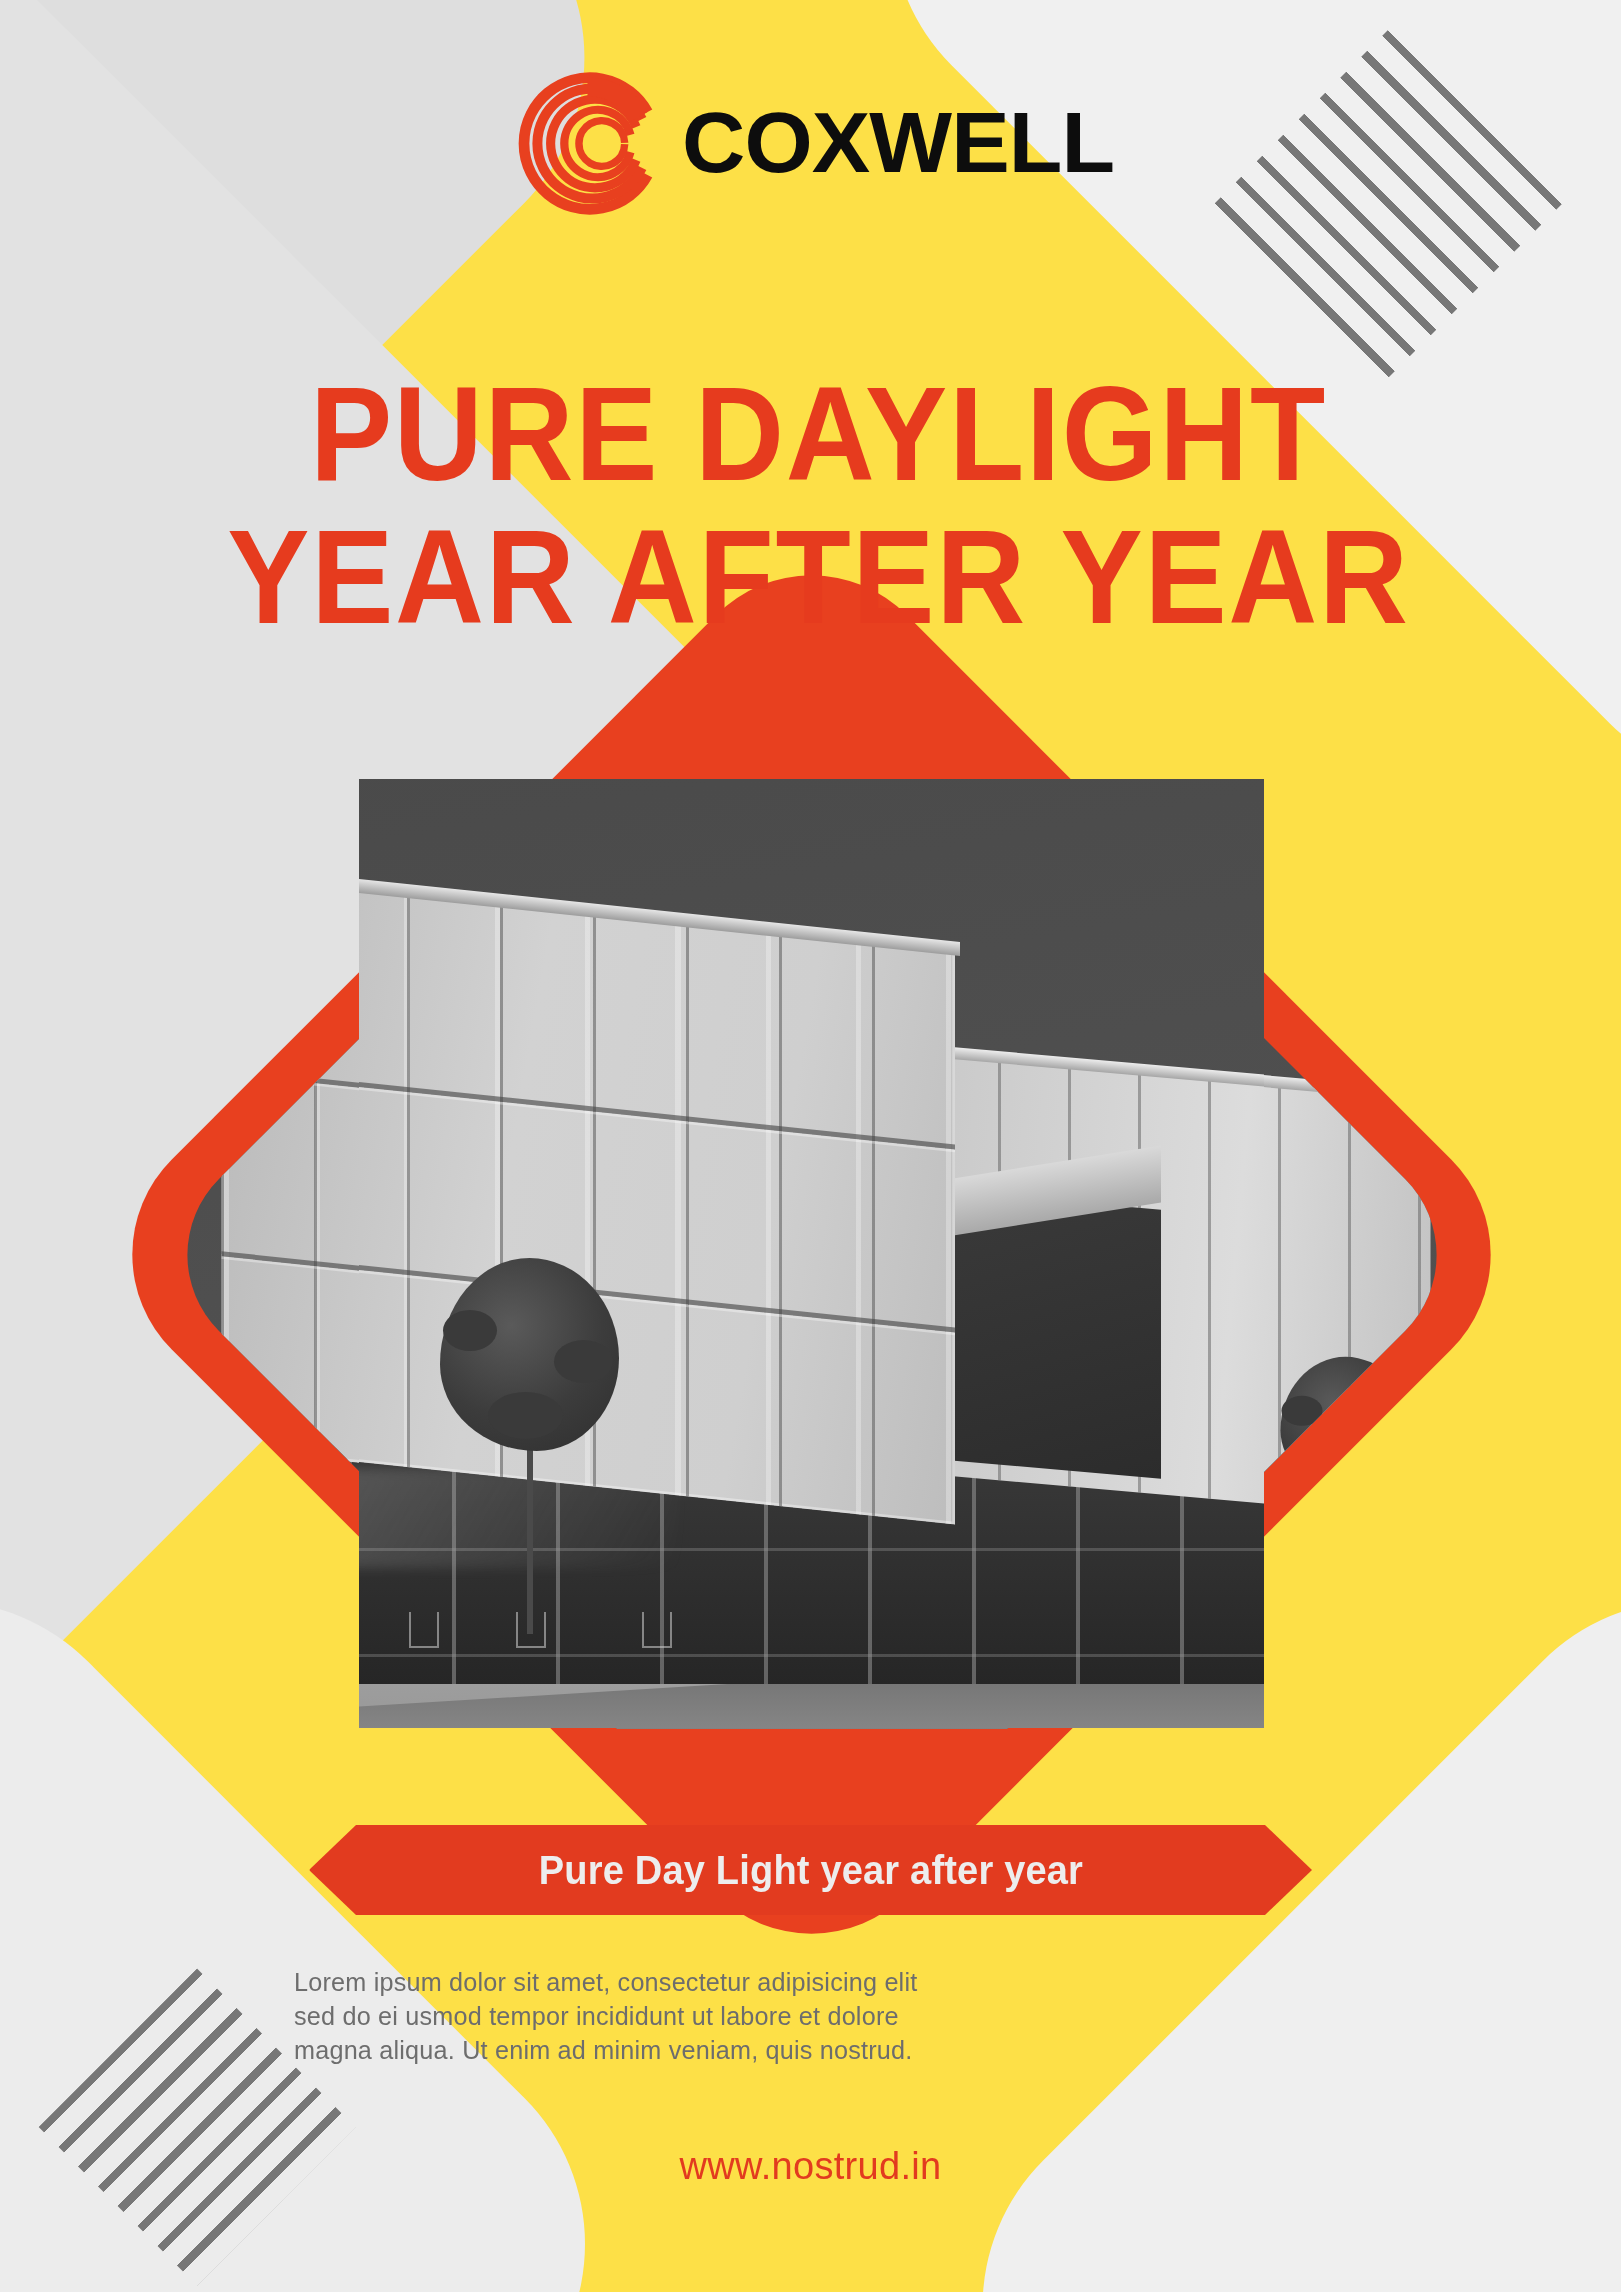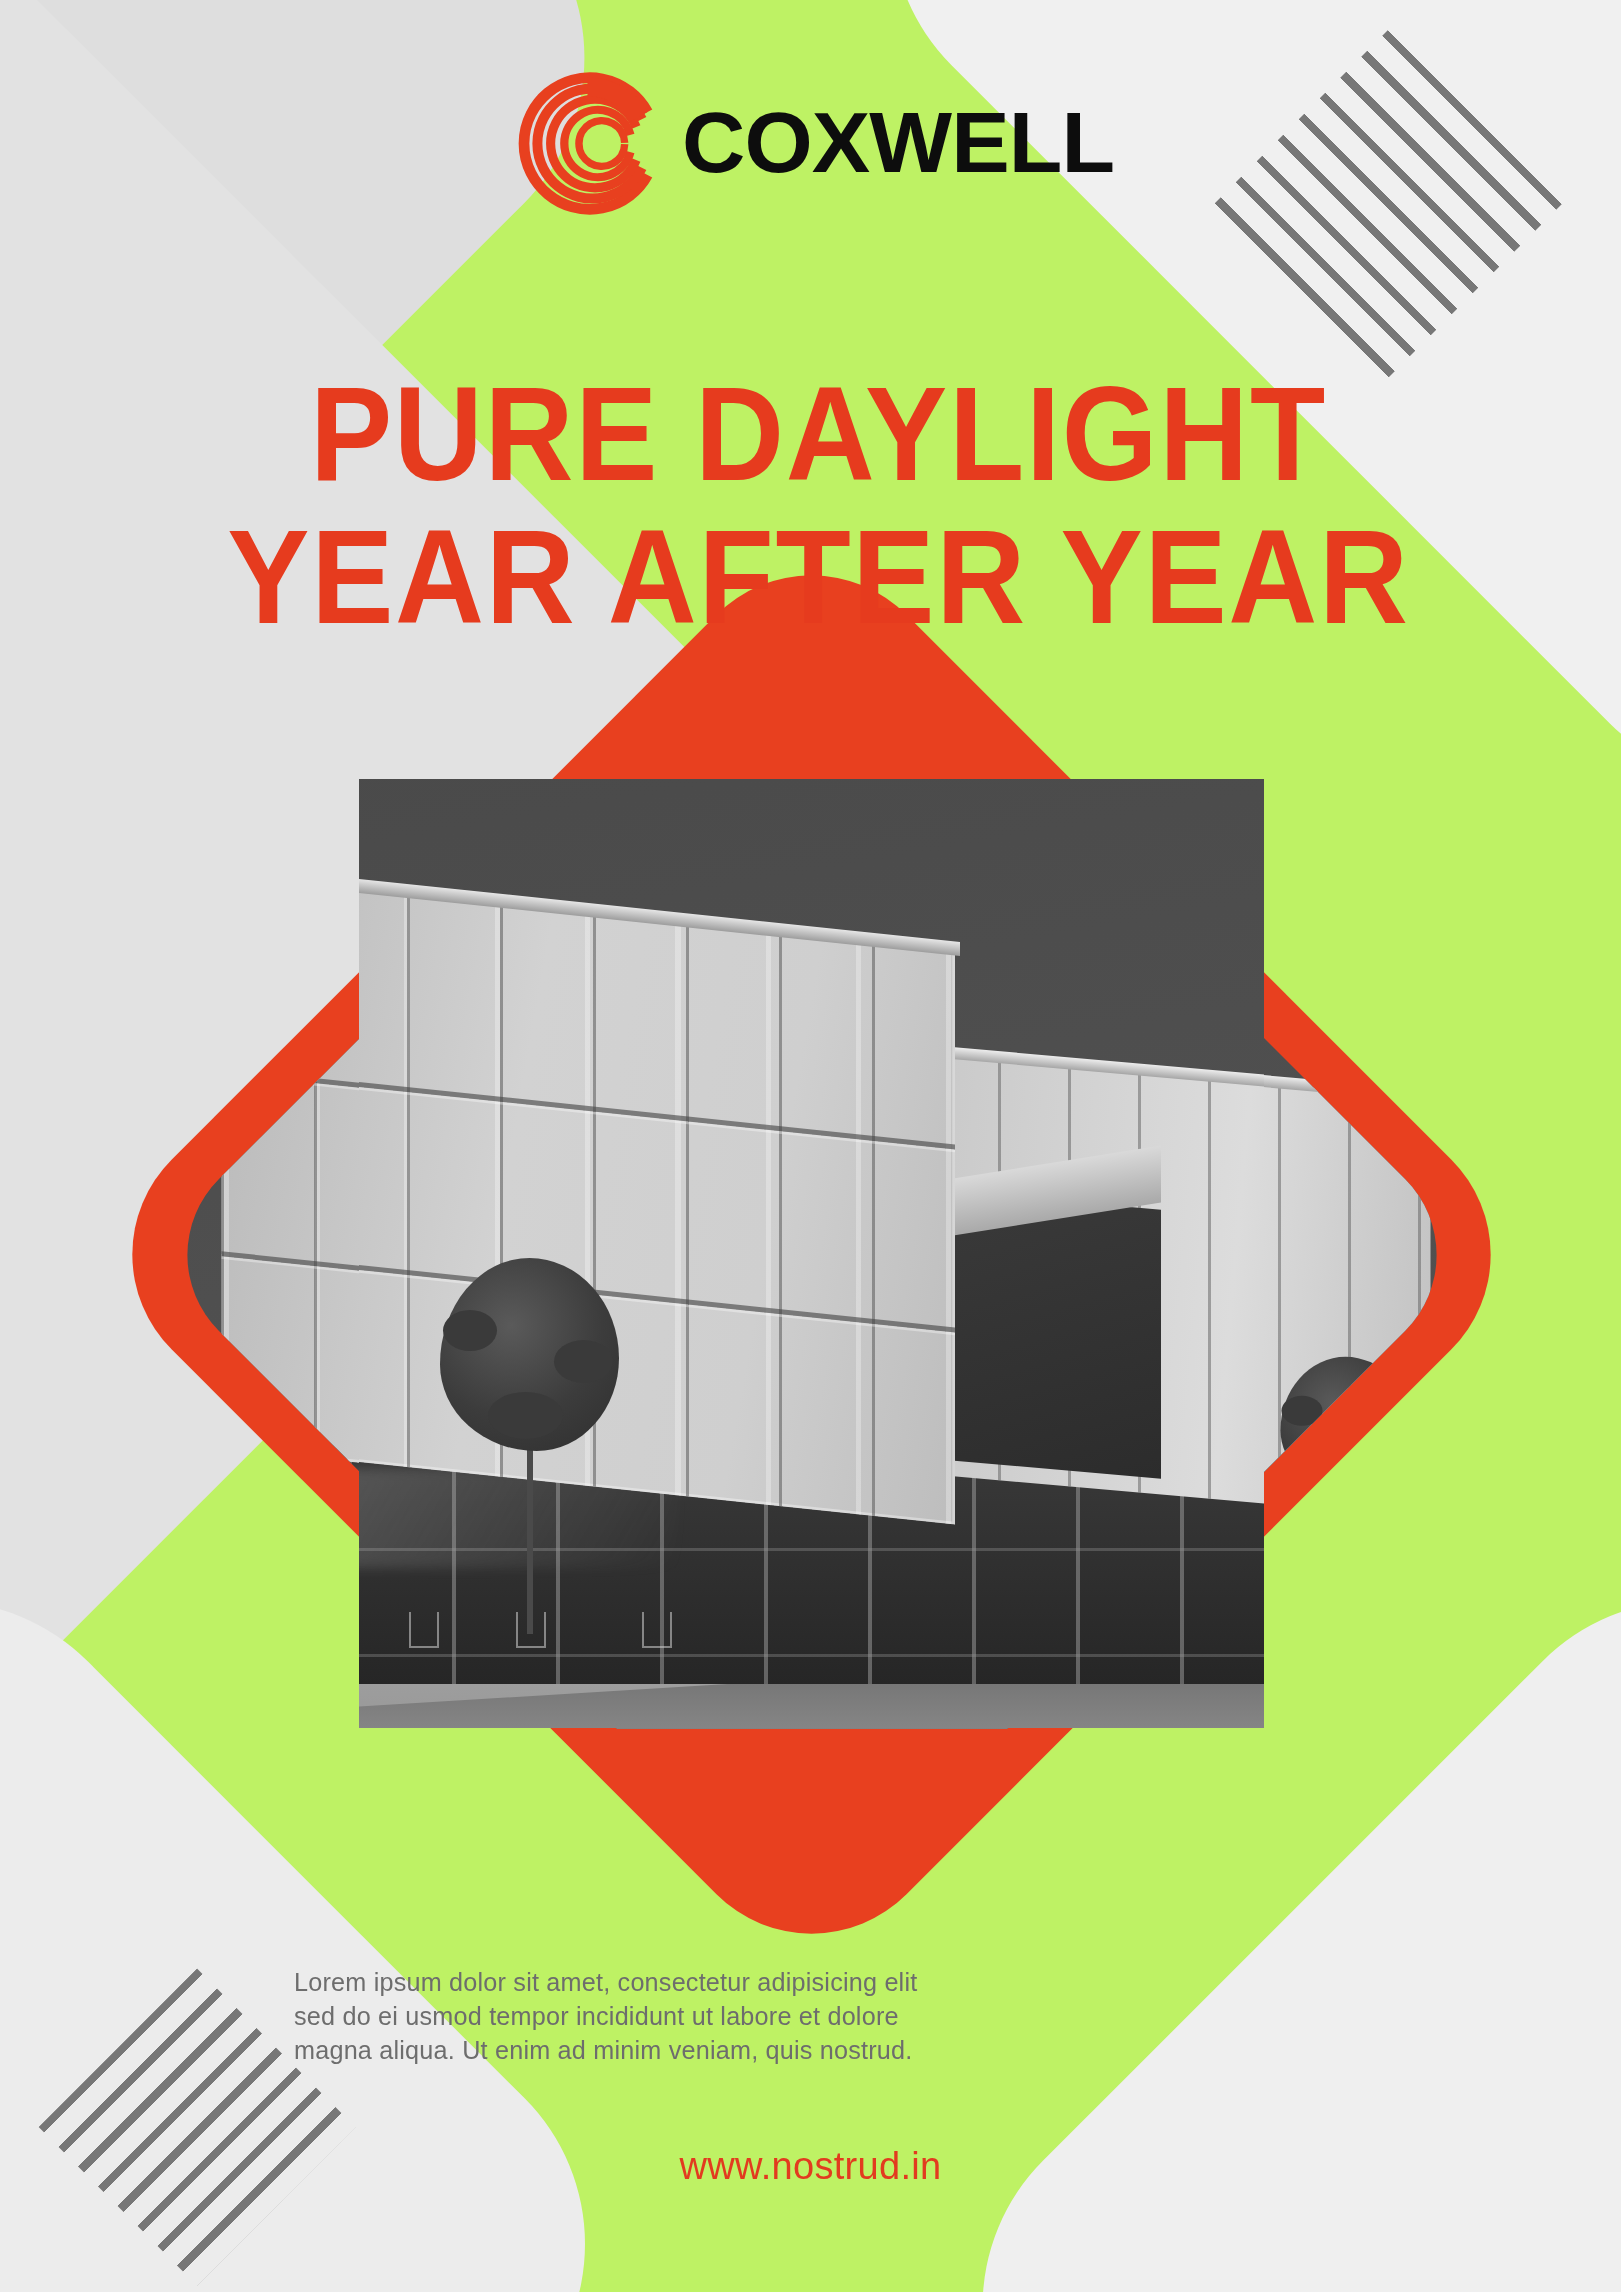--- a/index.html
+++ b/index.html
@@ -7,21 +7,21 @@
   body{
     font-family:"Liberation Sans", sans-serif;
     -webkit-font-smoothing:antialiased;
   }
 
   .poster{
     position:relative;
     width:1621px;
     height:2293px;
     overflow:hidden;
-    background:#bef264;
+    background:#fde047;
   }
 
   
   .bg-layer{ position:absolute; inset:0; overflow:hidden; z-index:0; }
 
   .bg-blob{
     position:absolute;
     border-radius:206px;
     transform:rotate(45deg);
   }
@@ -479,20 +479,23 @@
             <div class="leafblob" style="left:118px; top:82px; width:59px;height:43px;"></div>
             <div class="leafblob" style="left:52px; top:134px; width:75px;height:47px;"></div>
           </div>
 
         </div>
       </div>
 
     </div>
   </div>
 
+  <div class="ribbon">
+    <span class="ribbon-text">Pure Day Light year after year</span>
+  </div>
 
   <div class="body-copy">
     <span class="bl">Lorem ipsum dolor sit amet, consectetur adipisicing elit</span>
     <span class="bl">sed do ei usmod tempor incididunt ut labore et dolore</span>
     <span class="bl">magna aliqua. Ut enim ad minim veniam, quis nostrud.</span>
   </div>
 
   <div class="url">www.nostrud.in</div>
 
 </div>

